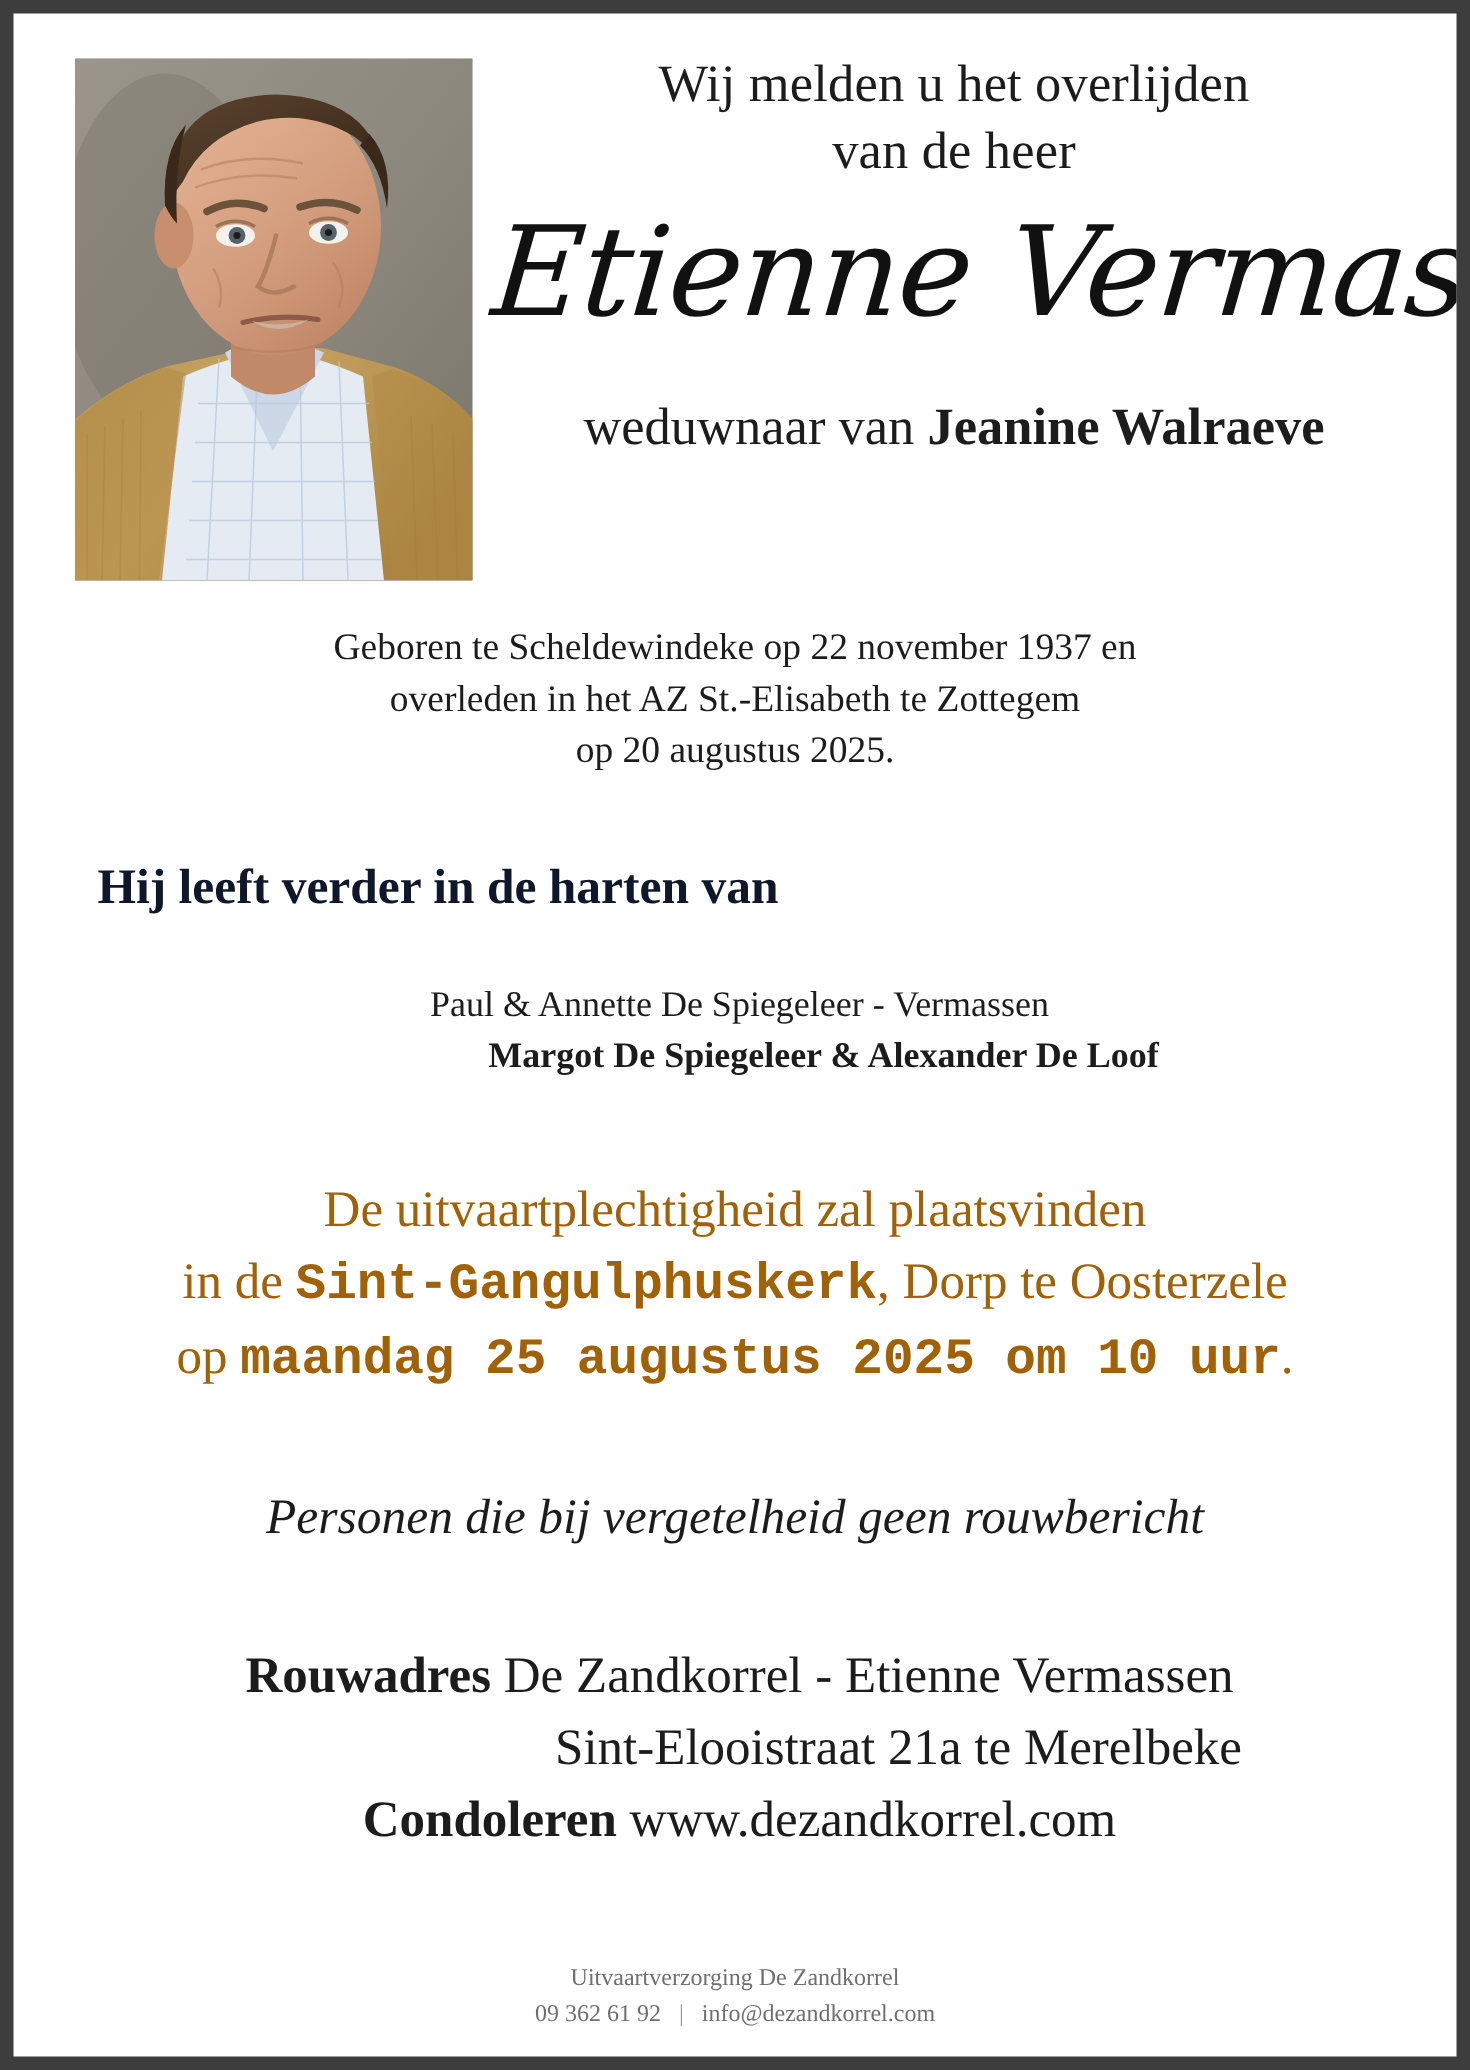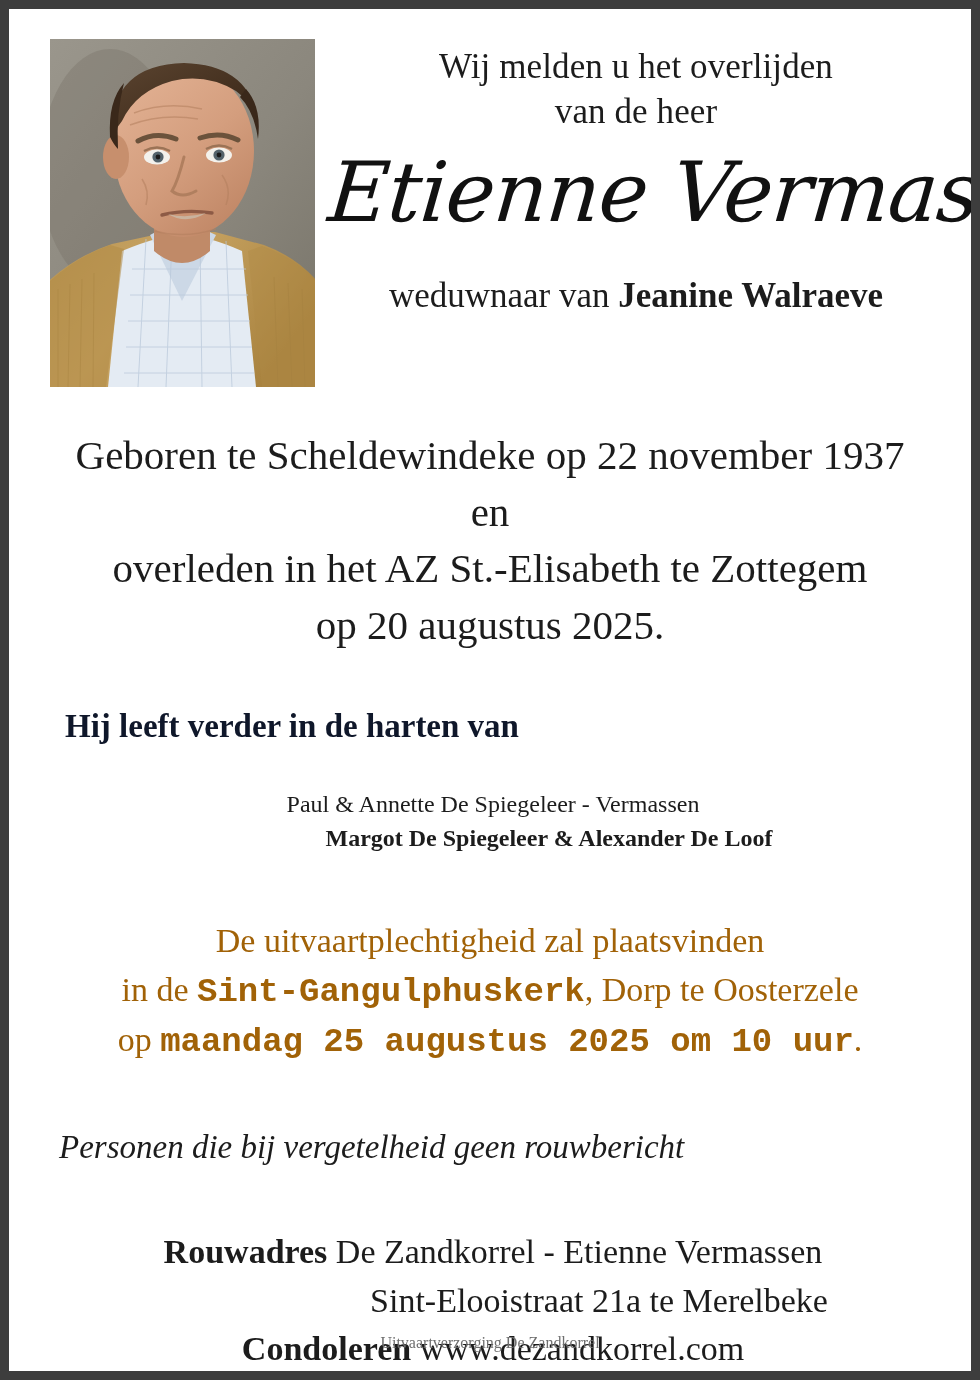--- a/index.html
+++ b/index.html
@@ -49,21 +49,21 @@
     left: 292px;
     right: 0;
     top: 0;
     text-align: center;
   }
 
   .announce {
     font-size: 35px;
     line-height: 1.28;
     letter-spacing: .1px;
-    margin-top: 14px;
+    margin-top: 3px;
     color: #1c1c1c;
   }
 
   .deceased-name {
     font-family: "DejaVu Serif", "Liberation Serif", serif;
     font-style: italic;
     font-weight: 400;
     font-size: 83px;
     line-height: 1;
     margin-top: 16px;
@@ -83,23 +83,23 @@
 
   
   .body-area {
     padding: 0 22px;
   }
 
   p { margin: 0; }
 
   .para-born {
     text-align: center;
-    font-size: 41px;
+    font-size: 25px;
     line-height: 1.38;
-    margin-top: 44px;
+    margin-top: 32px;
     color: #1c1c1c;
   }
 
   .hearts-title {
     font-size: 33px;
     font-weight: 700;
     text-align: left;
     margin-top: 55px;
     padding-left: 6px;
     color: #0f172a;
@@ -118,21 +118,21 @@
   .para-ceremony {
     text-align: center;
     font-size: 34px;
     line-height: 1.42;
     margin-top: 62px;
     color: #a16207;
   }
   .para-ceremony b { font-weight: 700; font-family: Liberation Mono, monospace; }
 
   .para-notice {
-    text-align: left;
+    text-align: center;
     font-style: italic;
     font-size: 33px;
     line-height: 1.4;
     margin-top: 58px;
     color: #1c1c1c;
   }
 
   .address-block {
     margin-top: 58px;
     font-size: 34px;
@@ -296,16 +296,19 @@
         <span>De Zandkorrel - Etienne Vermassen</span>
         <span class="street">Sint-Elooistraat 21a te Merelbeke</span>
         <span class="lbl">Condoleren</span>
         <span>www.dezandkorrel.com</span>
       </div>
 
     </div>
 
     <div class="footer">
       <div>Uitvaartverzorging De Zandkorrel</div>
+      <div>
+        <span>09 362 61 92</span><span class="sep">|</span><span>info@dezandkorrel.com</span>
+      </div>
     </div>
 
   </div>
 </div>
 
 </body></html>

